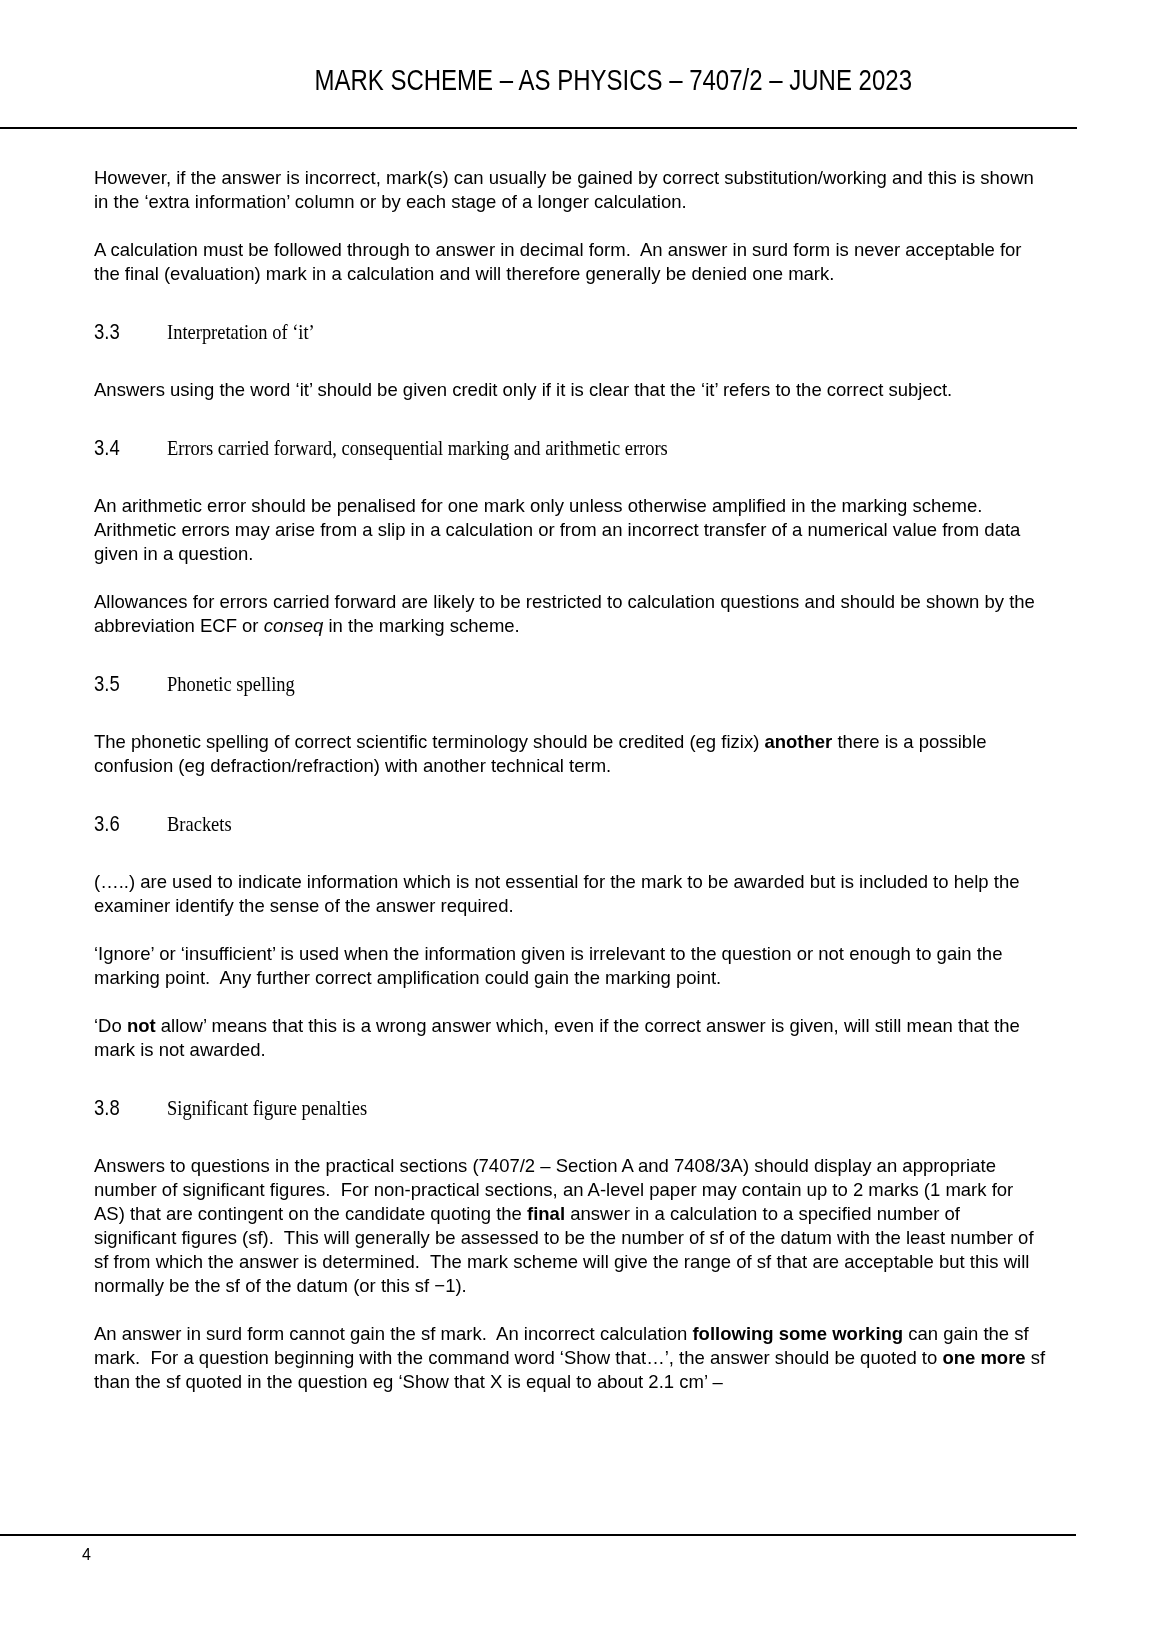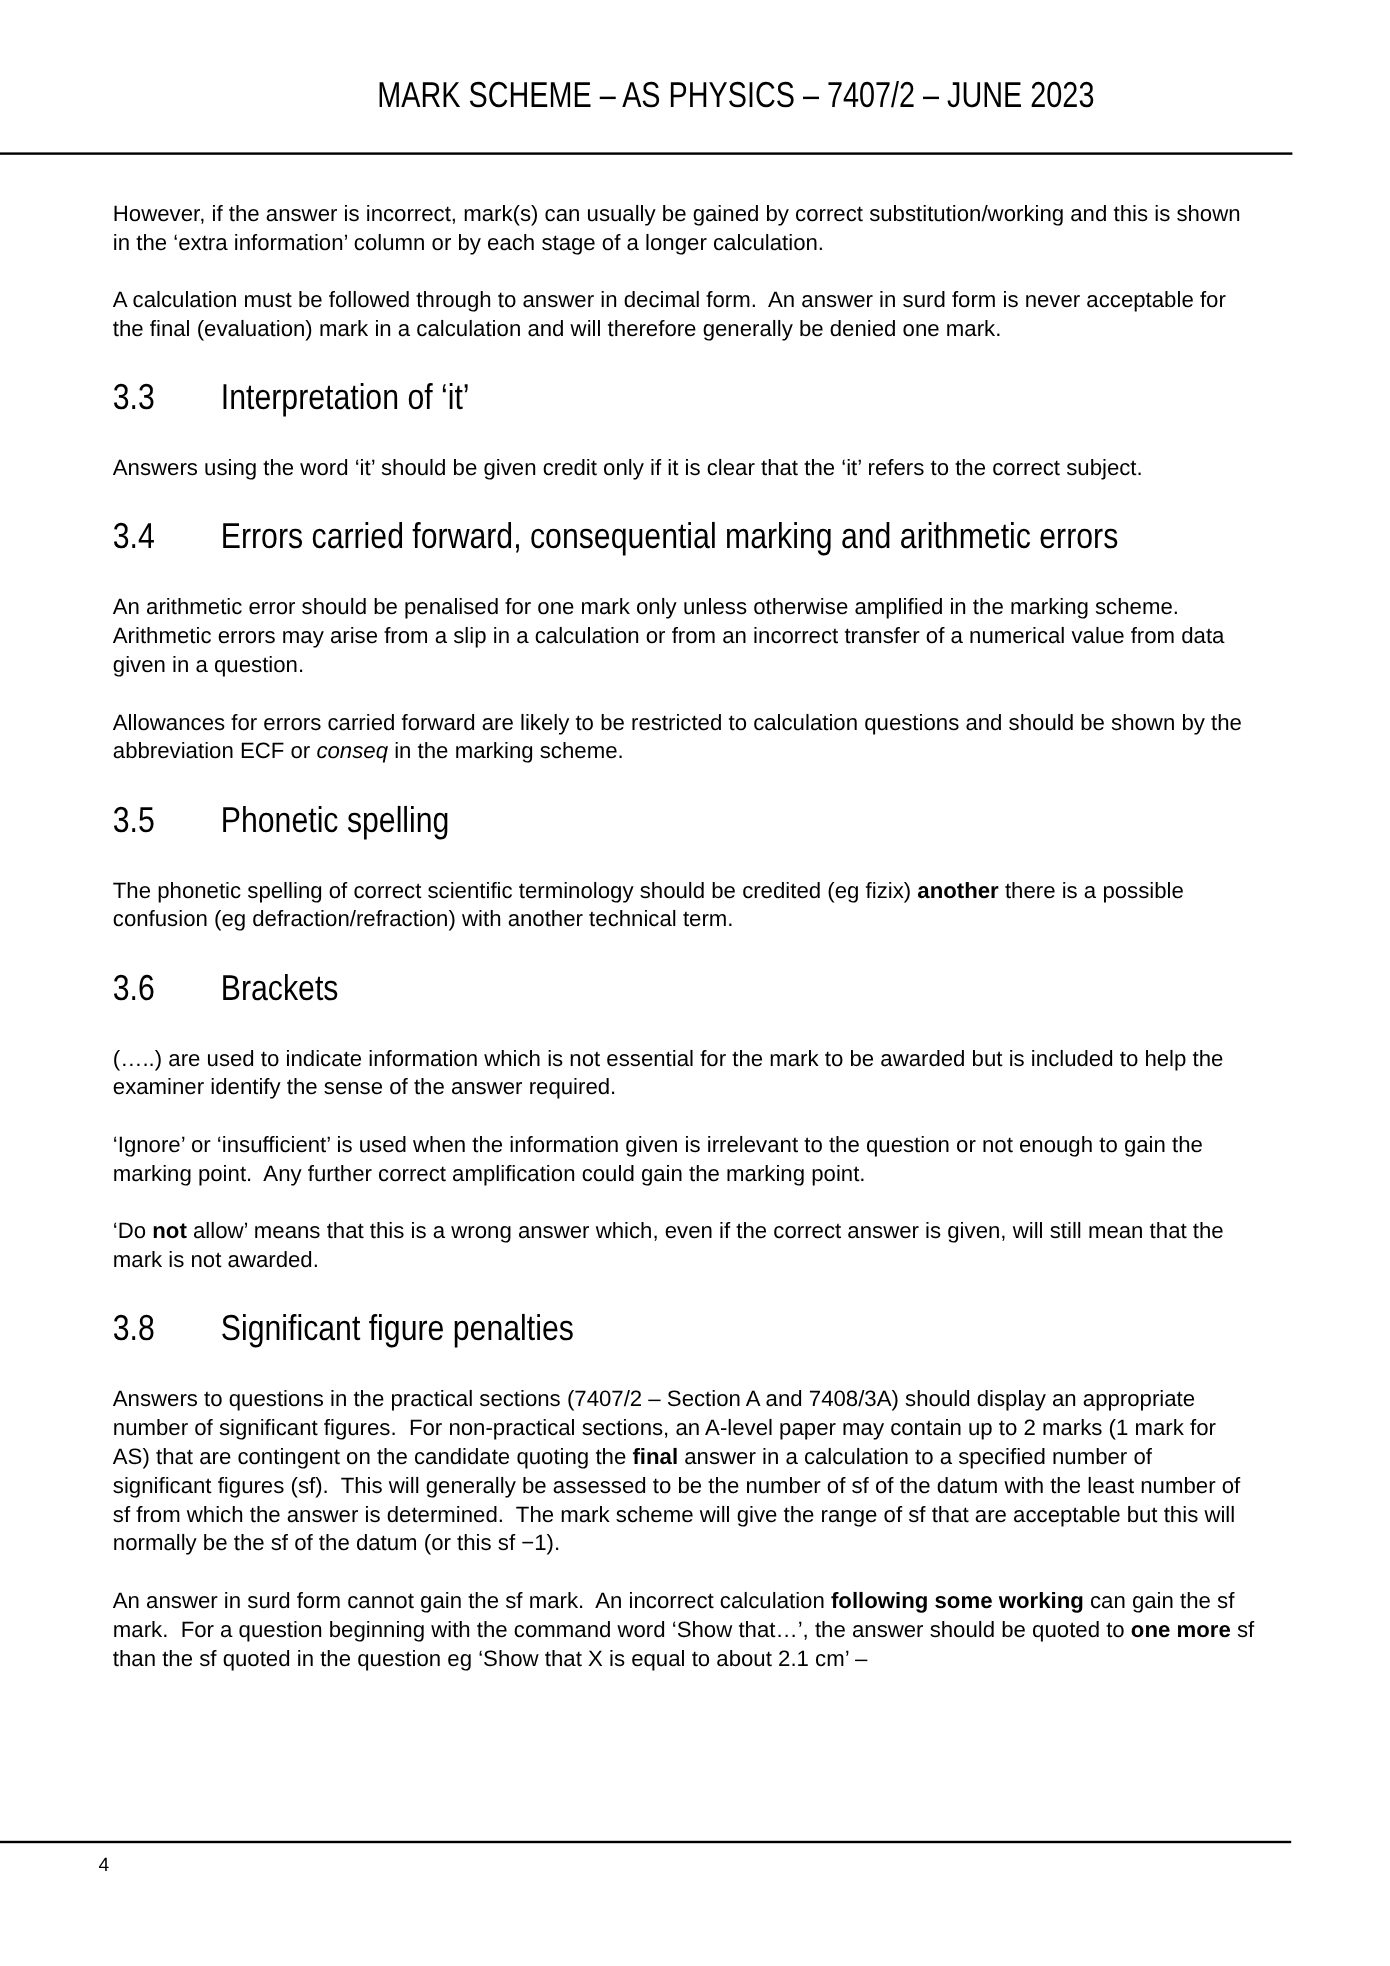--- a/index.html
+++ b/index.html
@@ -40,26 +40,25 @@
   }
   .para {
     margin: 0 0 24px 0;
     font-size: 18.5px;
     line-height: 24px;
     white-space: pre-wrap;
   }
   .heading {
     display: flex;
     margin: 26px 0 26px 0;
-    font-size: 30px;
+    font-size: 22px;
     line-height: 40px;
-    gap: 17px;
   }
   .h-num  { flex: none; width: 73px; }
-  .h-text { flex: 1; white-space: nowrap; }
+  .h-text { flex: 1; white-space: nowrap; font-family: Liberation Serif, serif; }
 
   .run-bold      { font-weight: bold; }
   .run-italic    { font-style: italic; }
   .run-underline { text-decoration: underline; }
 
   
   .page-number {
     position: absolute;
     top: 1545px; left: 82px;
     font-size: 16px; line-height: 20px;

